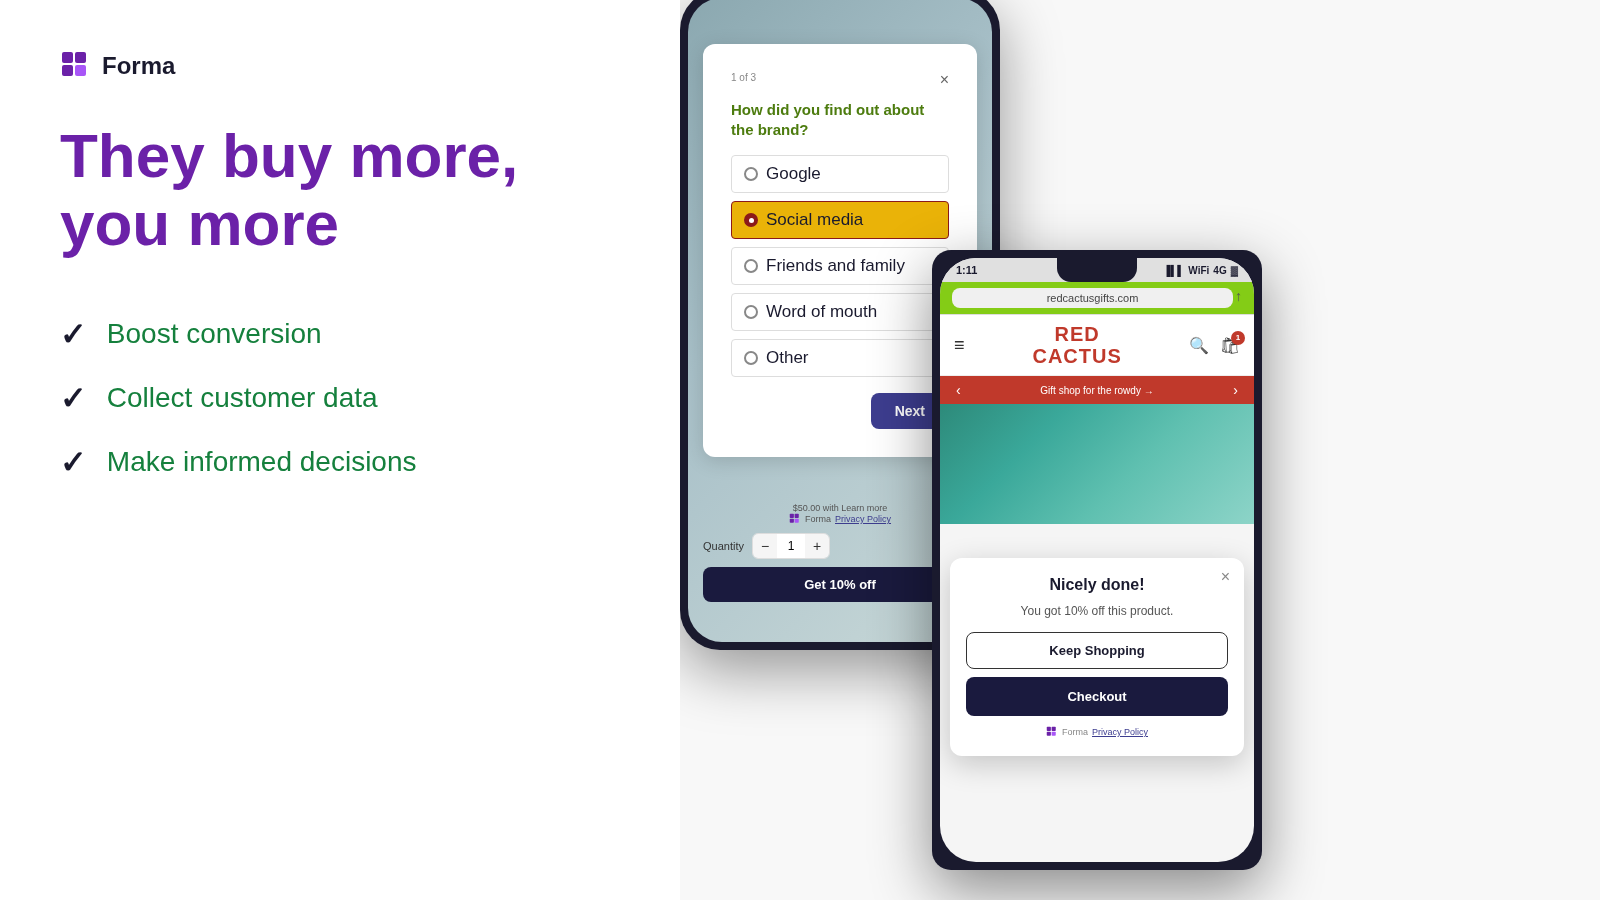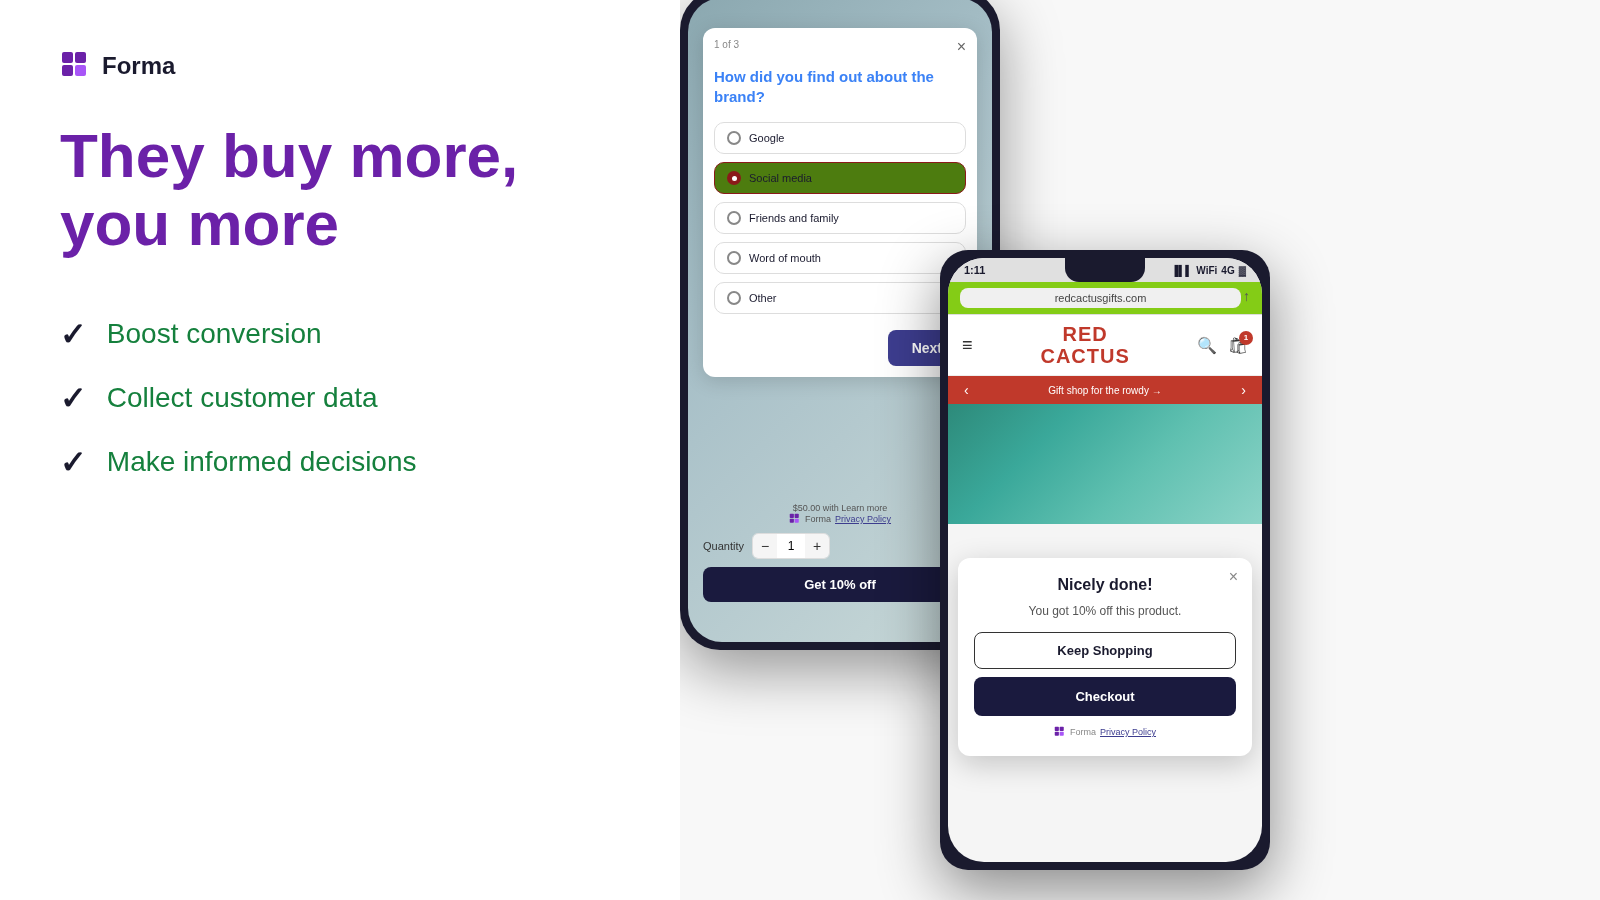--- a/index.html
+++ b/index.html
@@ -100,26 +100,26 @@
       width: 100%;
       height: 100%;
       border-radius: 34px;
       overflow: hidden;
       position: relative;
       background: linear-gradient(135deg, #8ba8b0 0%, #a8c0c8 40%, #c8d8d8 100%);
     }
 
     .survey-modal {
       position: absolute;
-      top: 30px;
+      top: 46px;
       left: 15px;
       right: 15px;
       background: #ffffff;
       border-radius: 12px;
-      padding: 11px;
+      padding: 28px;
       box-shadow: 0 4px 20px rgba(0,0,0,0.15);
     }
 
     .survey-header {
       display: flex;
       justify-content: space-between;
       align-items: flex-start;
       margin-bottom: 12px;
     }
 
@@ -131,41 +131,41 @@
     .survey-close {
       font-size: 16px;
       color: #666;
       cursor: pointer;
       line-height: 1;
     }
 
     .survey-question {
       font-size: 15px;
       font-weight: 600;
-      color: #3b82f6;
+      color: #4d7c0f;
       margin-bottom: 16px;
       line-height: 1.3;
     }
 
     .survey-option {
       display: flex;
       align-items: center;
       gap: 8px;
       border: 1.5px solid #ddd;
-      border-radius: 10px;
+      border-radius: 4px;
       padding: 8px 12px;
       margin-bottom: 8px;
-      font-size: 11px;
+      font-size: 17px;
       color: #1a1a2e;
       background: #fff;
     }
 
     .survey-option.selected {
       border-color: #8b1a1a;
-      background: #4d7c0f;
+      background: #eab308;
     }
 
     .radio-circle {
       width: 14px;
       height: 14px;
       border-radius: 50%;
       border: 2px solid #888;
       display: inline-flex;
       align-items: center;
       justify-content: center;
@@ -274,25 +274,25 @@
       font-weight: 600;
       width: 100%;
       text-align: center;
       cursor: pointer;
     }
 
     
     .phone-redcactus {
       position: absolute;
       top: 250px;
-      left: 260px;
+      left: 252px;
       width: 330px;
       height: 620px;
       background: #1a1a2e;
-      border-radius: 28px;
+      border-radius: 19px;
       padding: 8px;
       box-shadow: 0 20px 60px rgba(0,0,0,0.45);
     }
 
     .phone-screen-rc {
       width: 100%;
       height: 100%;
       border-radius: 36px;
       overflow: hidden;
       position: relative;

